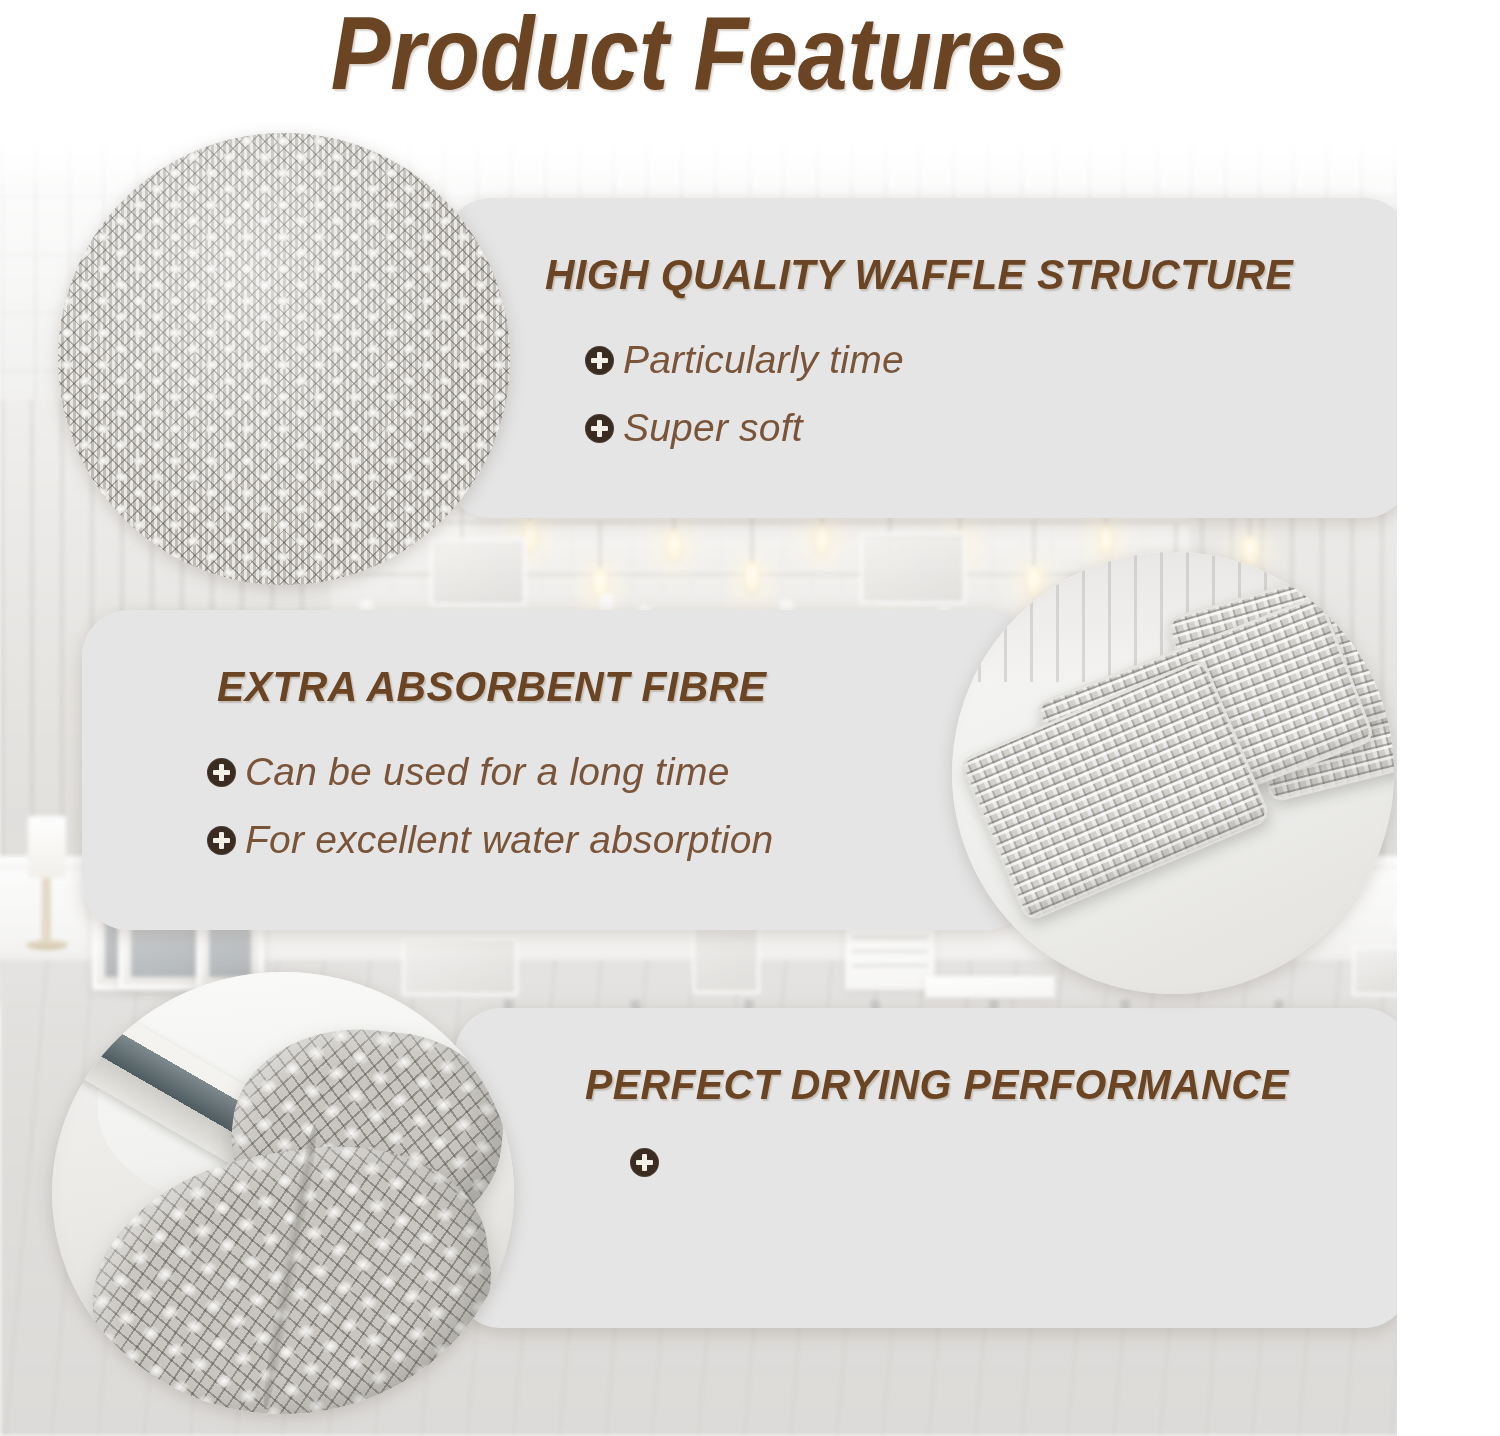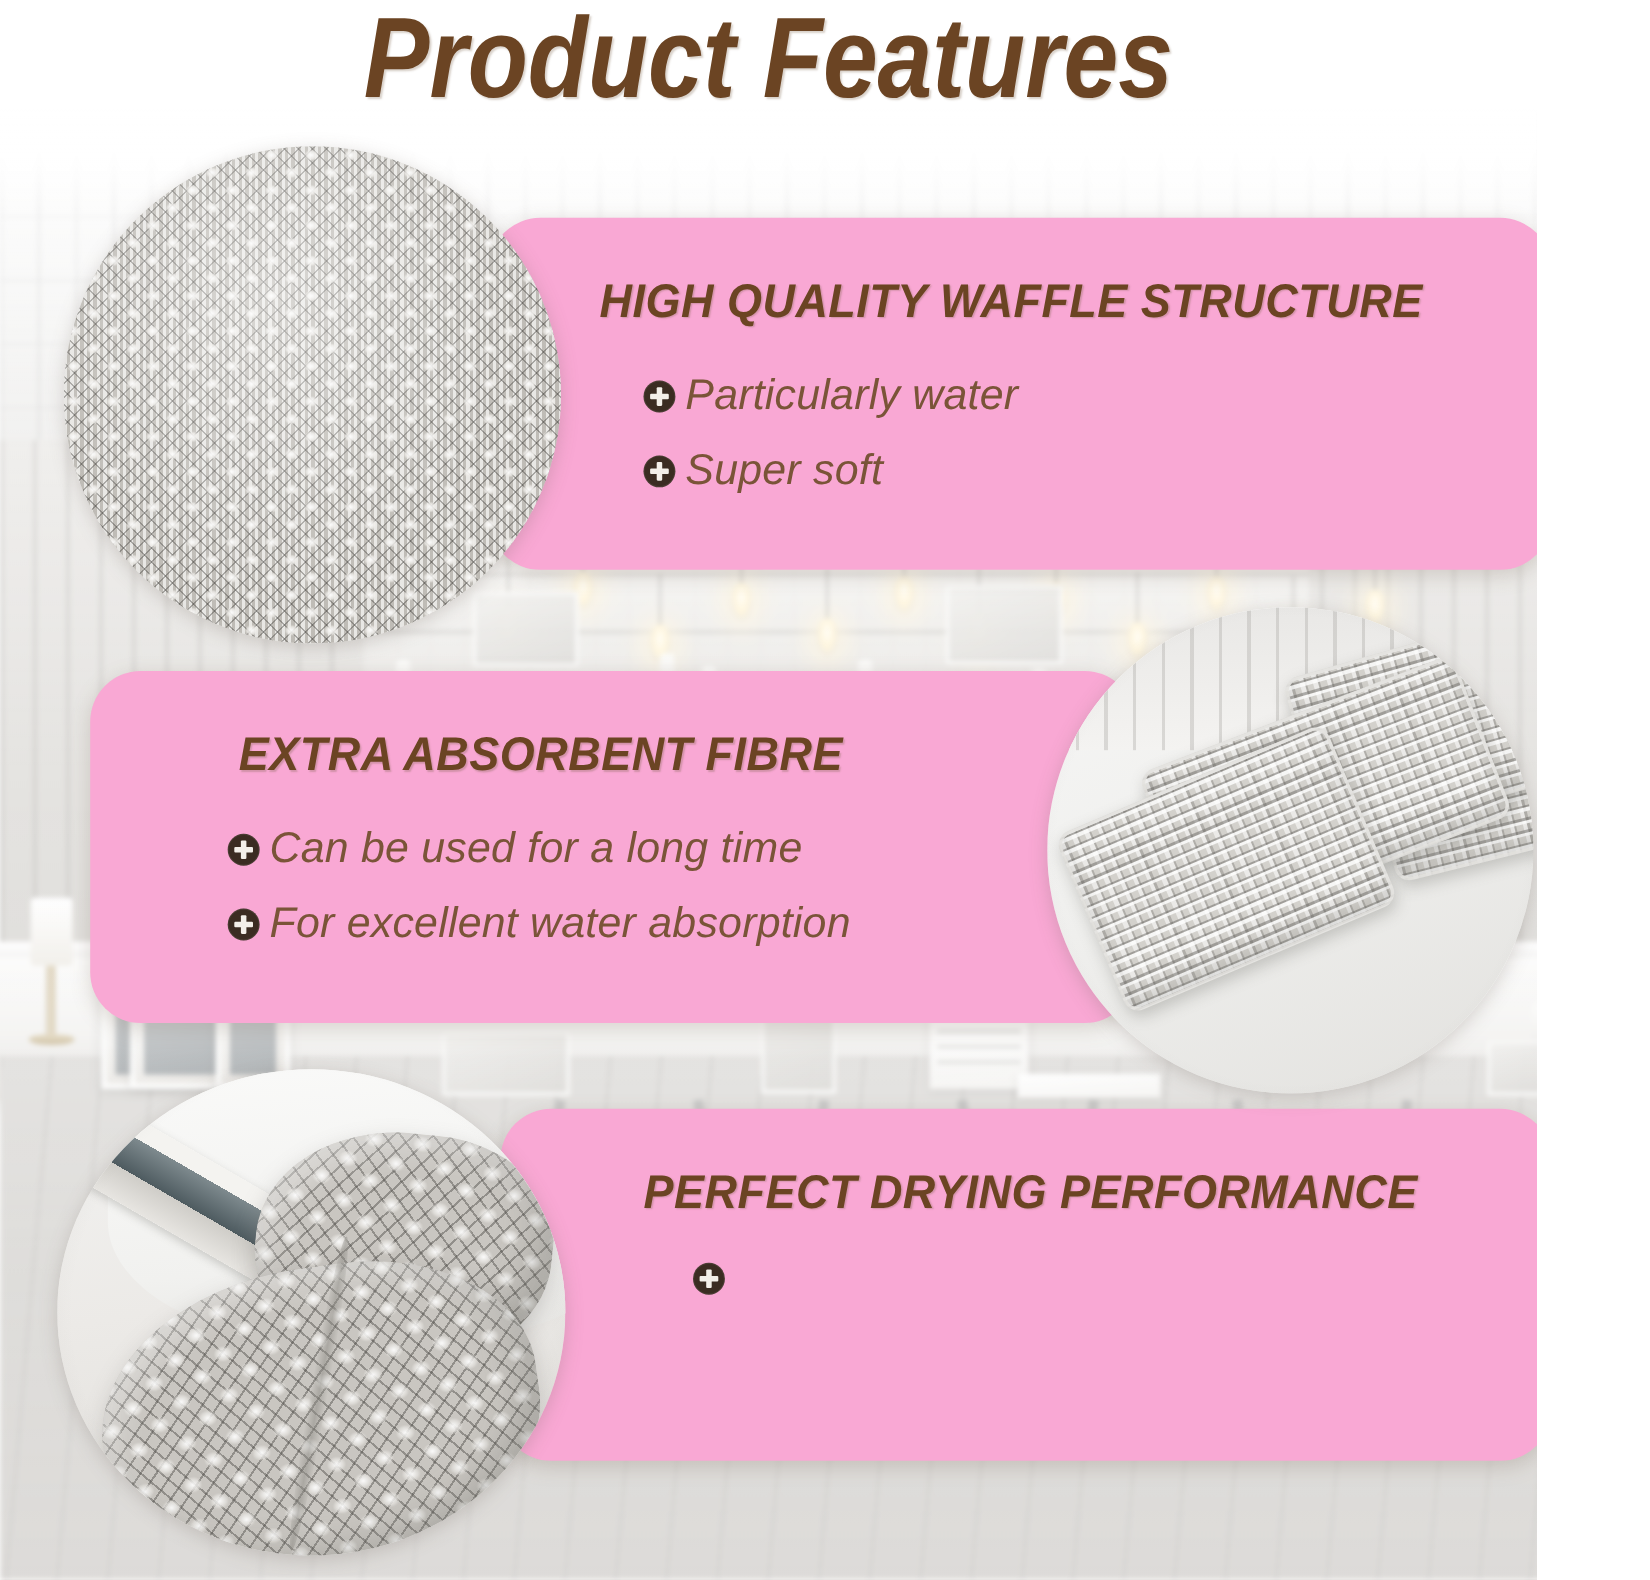--- a/index.html
+++ b/index.html
@@ -257,21 +257,21 @@
     letter-spacing: 0px;
     transform: scaleX(0.86);
     text-shadow: 2px 2px 2px rgba(120,95,70,0.28);
     z-index: 30;
     white-space: nowrap;
   }
 
   
   .card {
     position: absolute;
-    background: #f9a8d4;
+    background: #e5e5e5;
     border-radius: 46px;
     box-shadow: 0 5px 18px rgba(110,90,72,0.22);
     z-index: 10;
   }
   .card-1 { left: 445px; top: 198px;  width: 965px; height: 320px; }
   .card-2 { left: 82px;  top: 610px;  width: 950px; height: 320px; }
   .card-3 { left: 455px; top: 1008px; width: 955px; height: 320px; }
 
   .card-inner {
     position: absolute;
@@ -561,21 +561,21 @@
   <div class="top-fade"></div>
 
   <div class="page-title">Product Features</div>
 
   <div class="card card-1">
     <div class="card-inner">
       <div class="card-heading">HIGH QUALITY WAFFLE STRUCTURE</div>
       <ul class="bullet-list">
         <li class="bullet-item">
           <span class="plus-icon"></span>
-          <span class="bullet-text">Particularly water</span>
+          <span class="bullet-text">Particularly time</span>
         </li>
         <li class="bullet-item">
           <span class="plus-icon"></span>
           <span class="bullet-text">Super soft</span>
         </li>
       </ul>
     </div>
   </div>
 
   <div class="card card-2">

